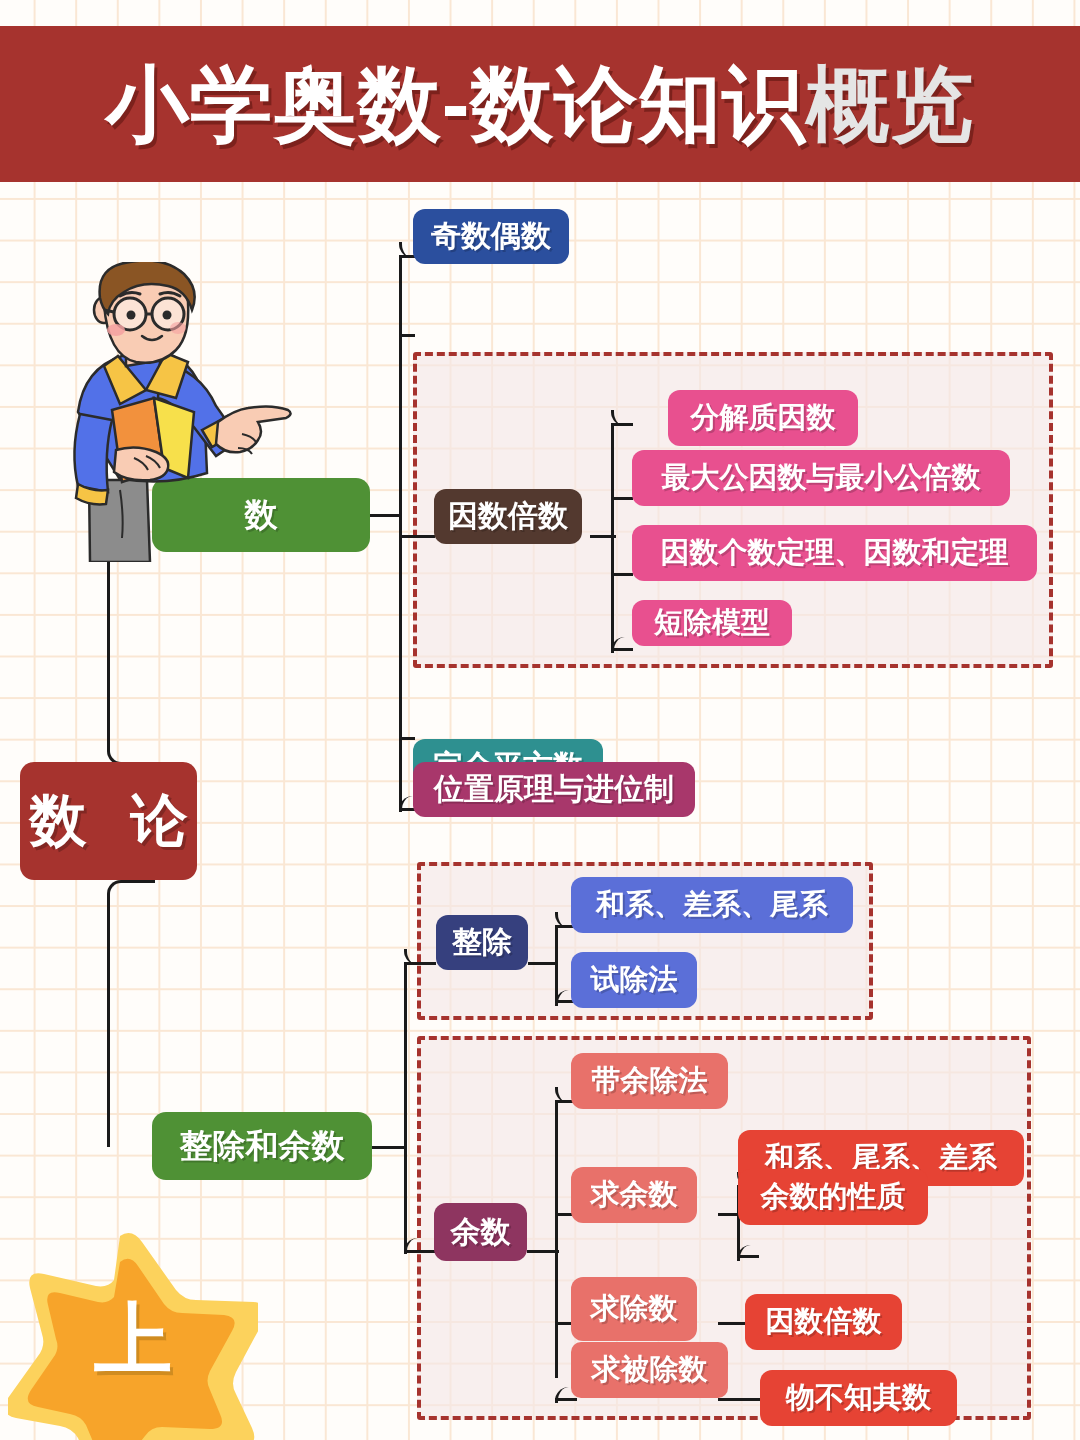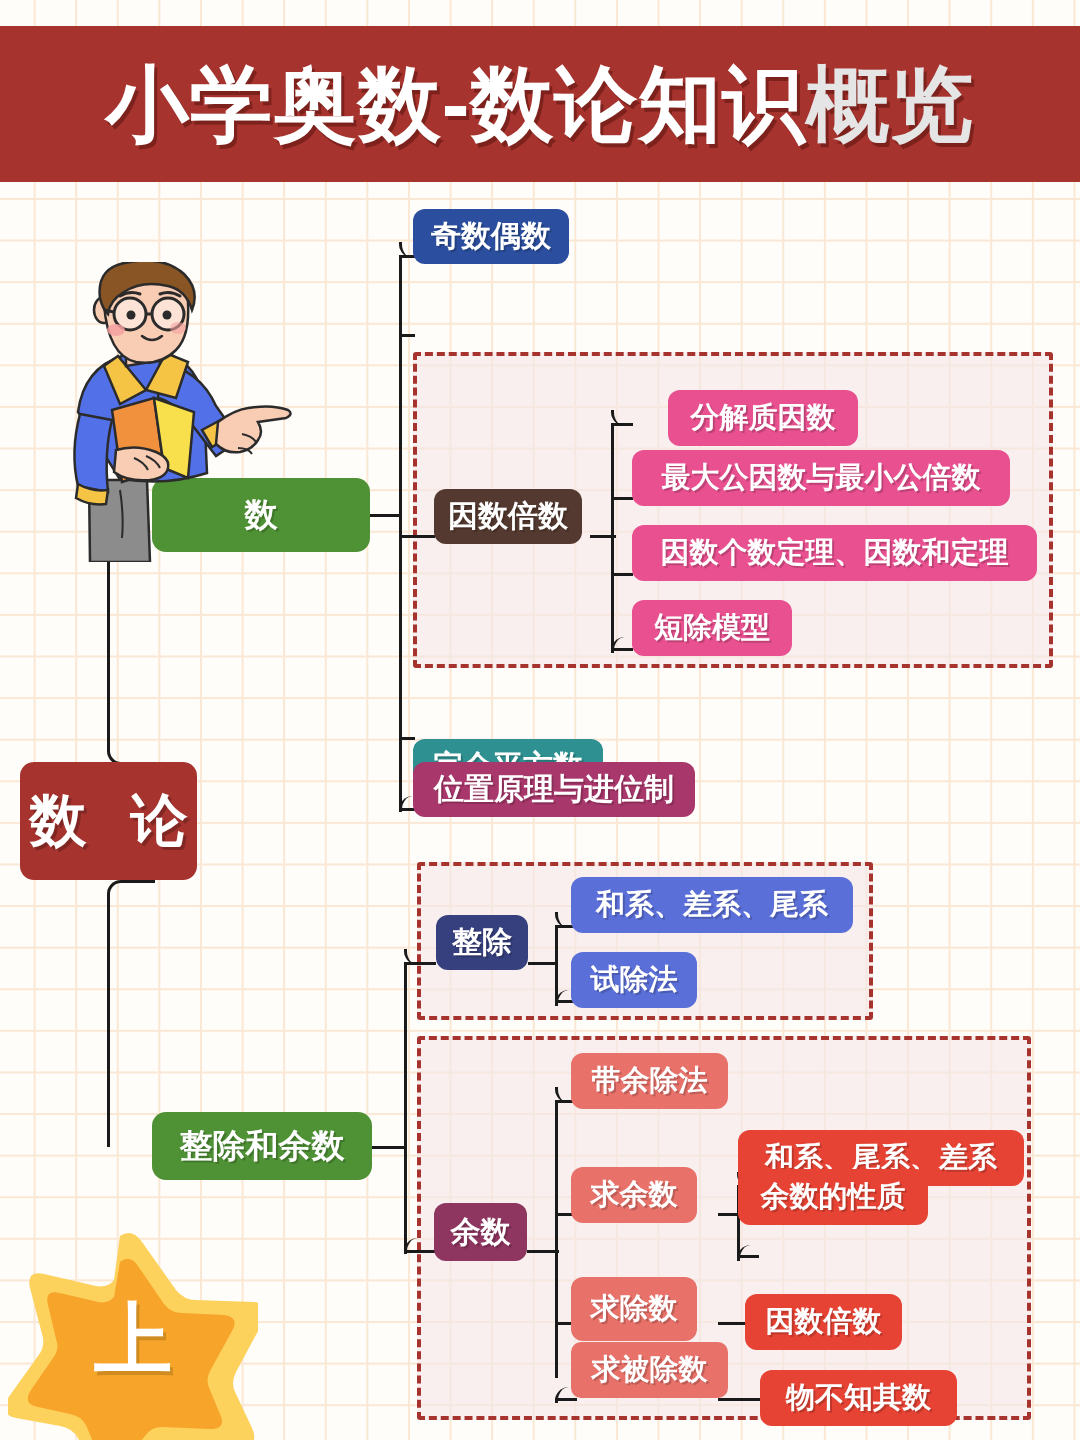--- a/index.html
+++ b/index.html
@@ -239,21 +239,21 @@
   </div>
 
   <div class="node lvl3" style="left:632px; top:450px; width:378px; height:56px; background:#e8508f;">
     <span>最大公因数与最小公倍数</span>
   </div>
 
   <div class="node lvl3" style="left:632px; top:525px; width:405px; height:56px; background:#e8508f;">
     <span>因数个数定理、因数和定理</span>
   </div>
 
-  <div class="node lvl3" style="left:632px; top:600px; width:160px; height:56px; background:#e8508f;">
+  <div class="node lvl3" style="left:632px; top:600px; width:160px; height:46px; background:#e8508f;">
     <span>短除模型</span>
   </div>
 
   <div class="node lvl2" style="left:436px; top:915px; width:92px; height:55px; background:#36407e;">
     <span>整除</span>
   </div>
 
   <div class="node lvl3" style="left:571px; top:877px; width:282px; height:56px; background:#5b6fd8;">
     <span>和系、差系、尾系</span>
   </div>

